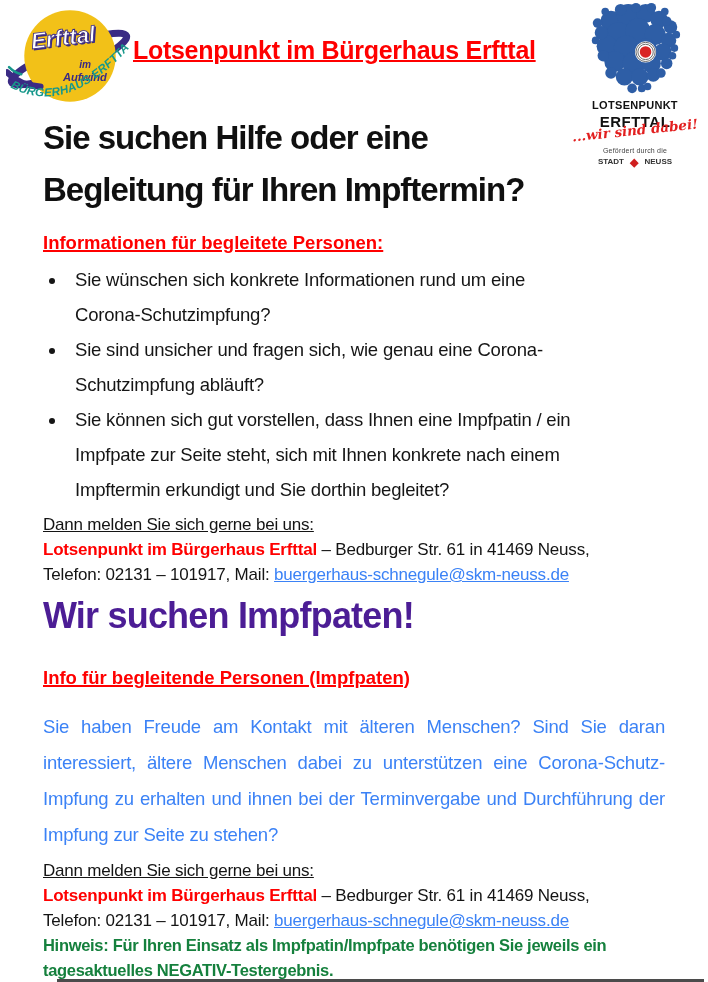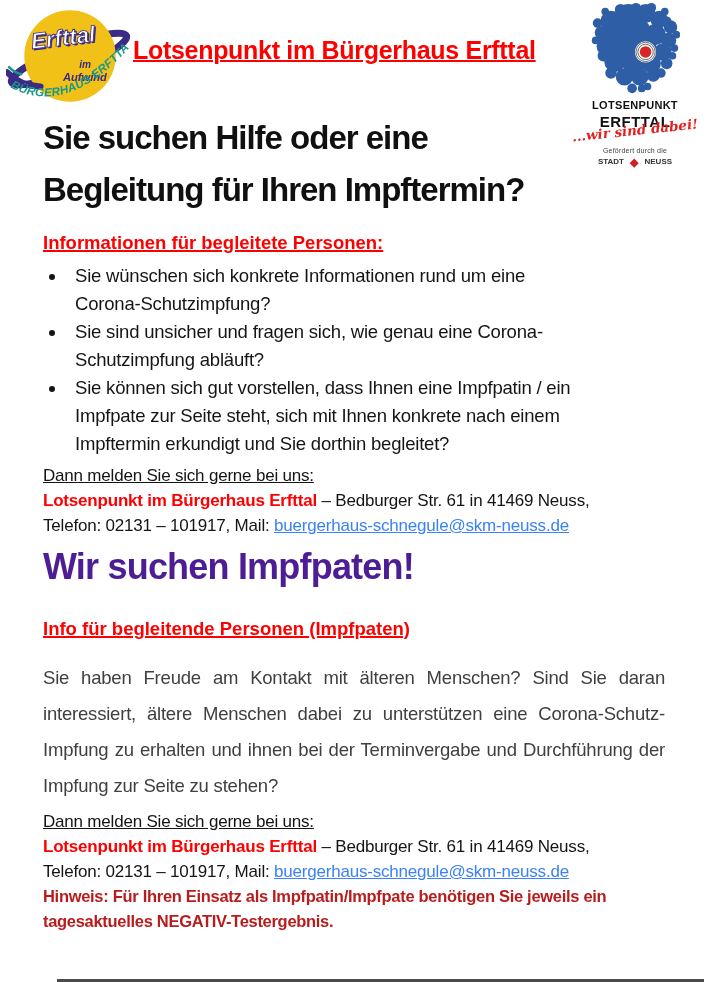--- a/index.html
+++ b/index.html
@@ -32,35 +32,35 @@
     font-size:33px;line-height:52px;font-weight:bold;color:#101010;
     letter-spacing:-1px;white-space:nowrap;
   }
   .h1block{margin-top:0;}
   .subhead{
     margin-top:16px;font-size:18.5px;font-weight:bold;color:#ff0000;
     text-decoration:underline;text-decoration-thickness:1.5px;
   }
   ul.bullets{
     margin:8px 0 0 24px;padding:0;list-style:disc;
-    font-size:18.5px;line-height:28px;letter-spacing:-0.2px;color:#151515;
+    font-size:18.5px;line-height:35px;letter-spacing:-0.2px;color:#151515;
   }
   ul.bullets li{padding-left:8px;white-space:pre-line;}
   .contact{margin-top:5px;font-size:17px;line-height:25px;letter-spacing:-0.2px;}
   .contact .intro{text-decoration:underline;}
   .contact .org{color:#ff0000;font-weight:bold;}
   .contact a.email{color:#3b82f6;text-decoration:underline;cursor:pointer;}
   .heading2{margin-top:8px;font-size:36px;font-weight:bold;letter-spacing:-0.8px;color:#4c1d95;white-space:nowrap;}
   .subhead2{margin-top:30px;}
   .para{
     margin-top:20px;font-size:18.5px;line-height:36px;letter-spacing:-0.2px;
-    text-align:justify;color:#404040;
+    text-align:justify;color:#3b82f6;
   }
   .notice{
-    margin:0 0 0 0;font-size:16.5px;line-height:25px;font-weight:bold;color:#b91c1c;
+    margin:0 0 0 0;font-size:16.5px;line-height:25px;font-weight:bold;color:#15803d;
     letter-spacing:-0.3px;white-space:pre-line;width:665px;
   }
   .bottom-bar{position:absolute;left:57px;right:4px;bottom:0;height:3px;background:#4b4b4b;}
 </style>
 </head>
 <body>
 
 <div class="header">
 
   <svg class="logo-left" viewBox="0 0 126 106" xmlns="http://www.w3.org/2000/svg">

